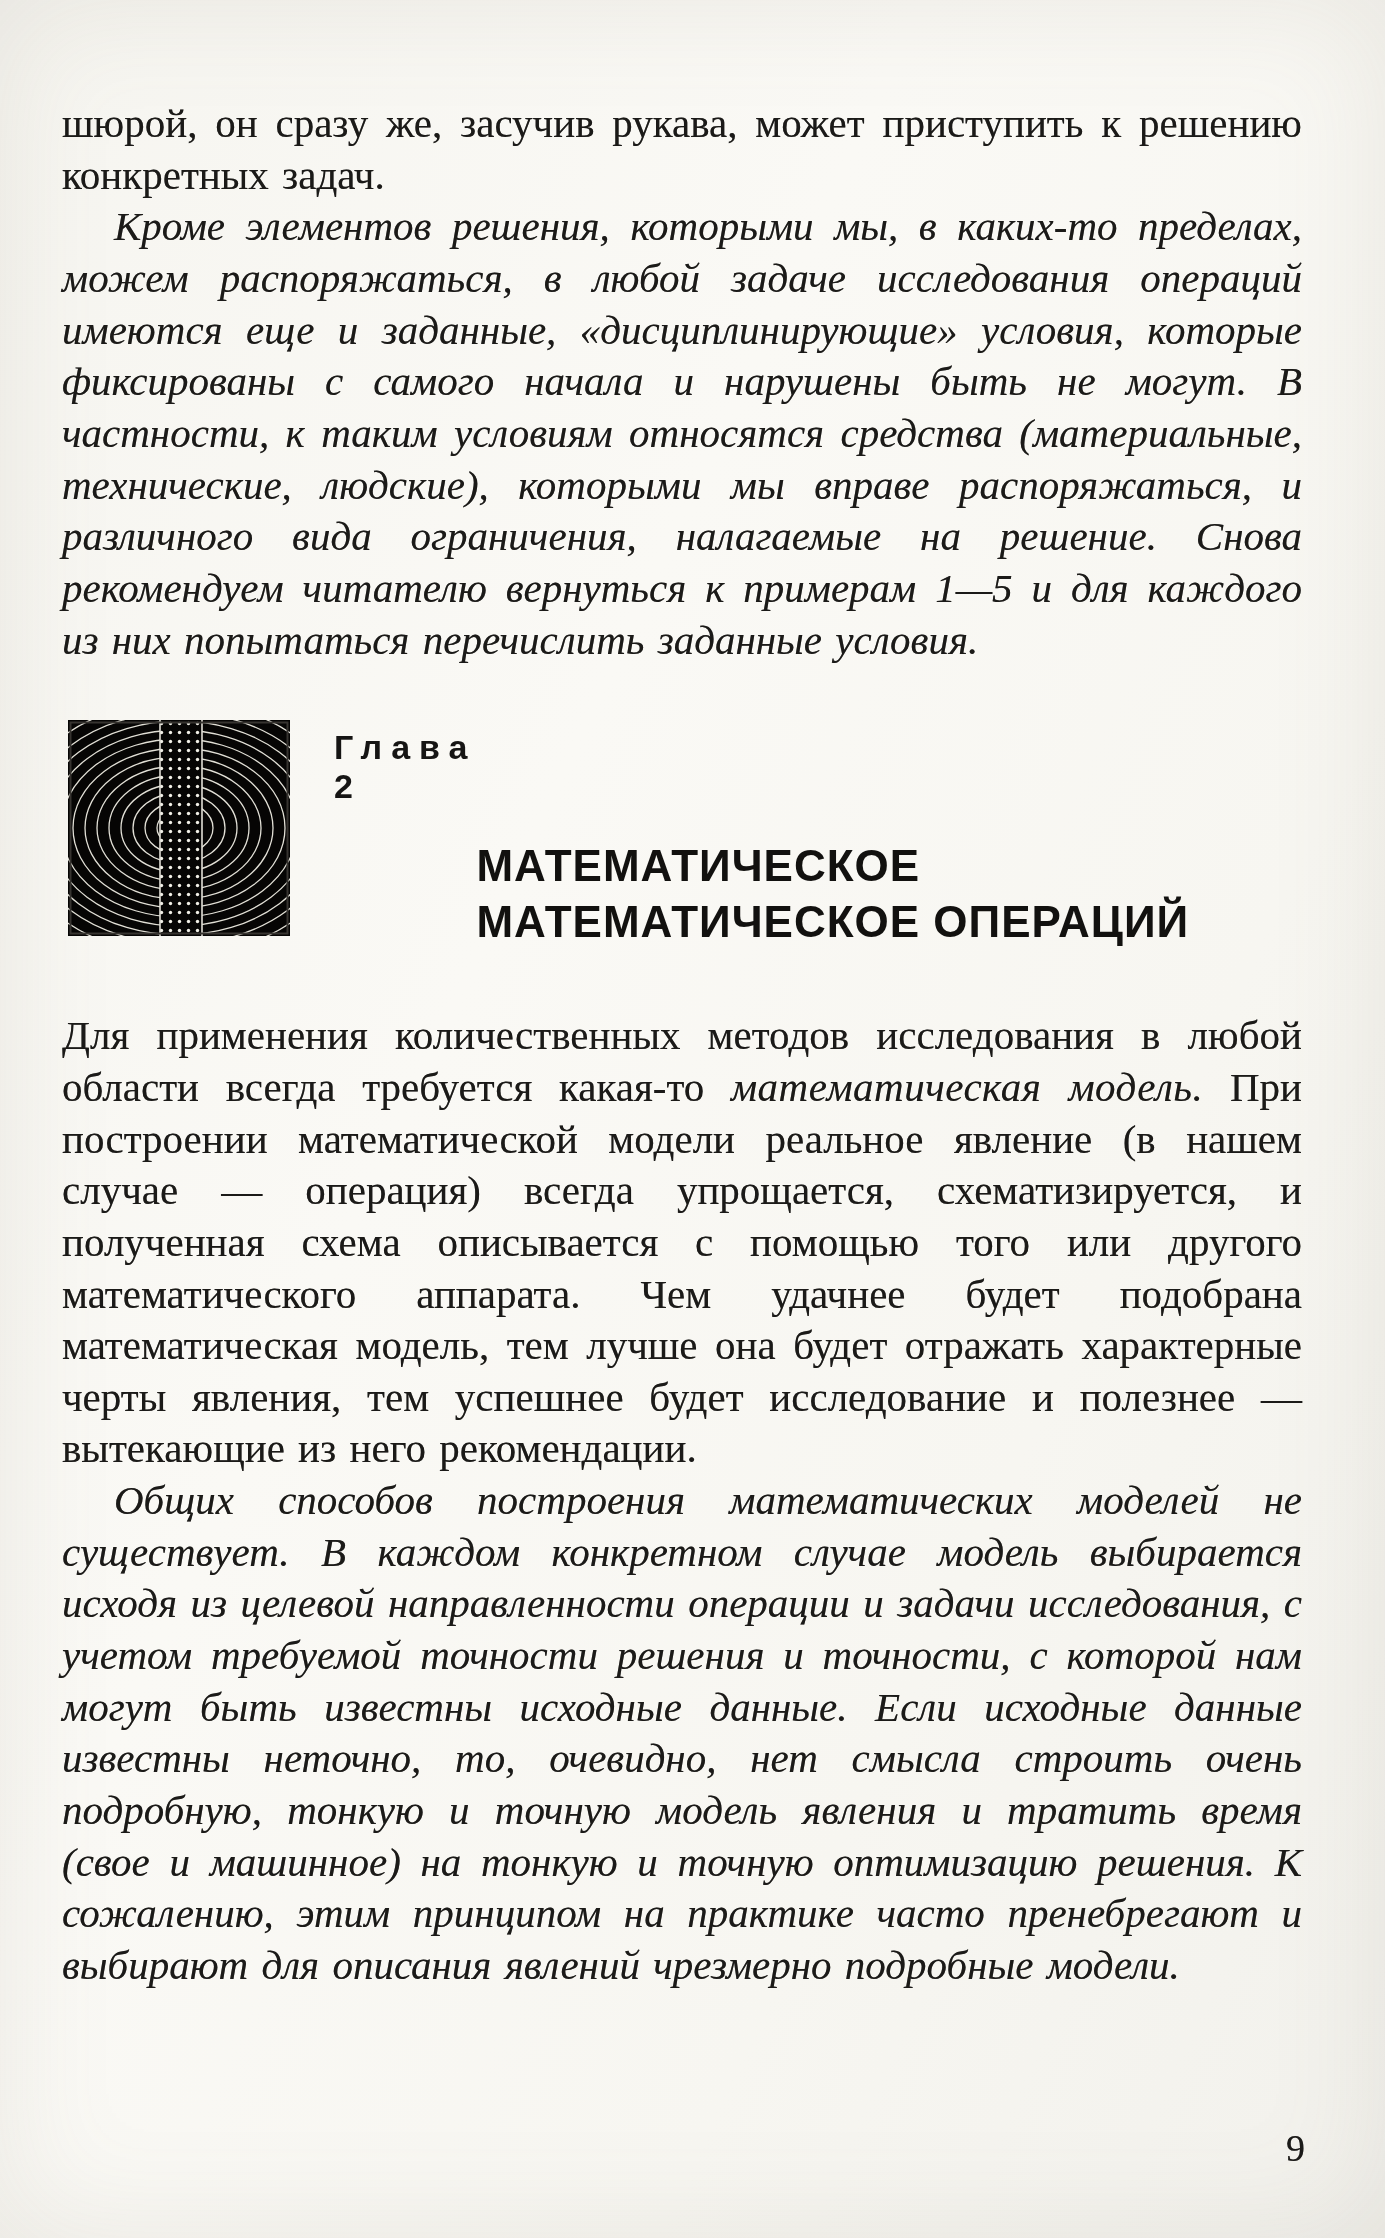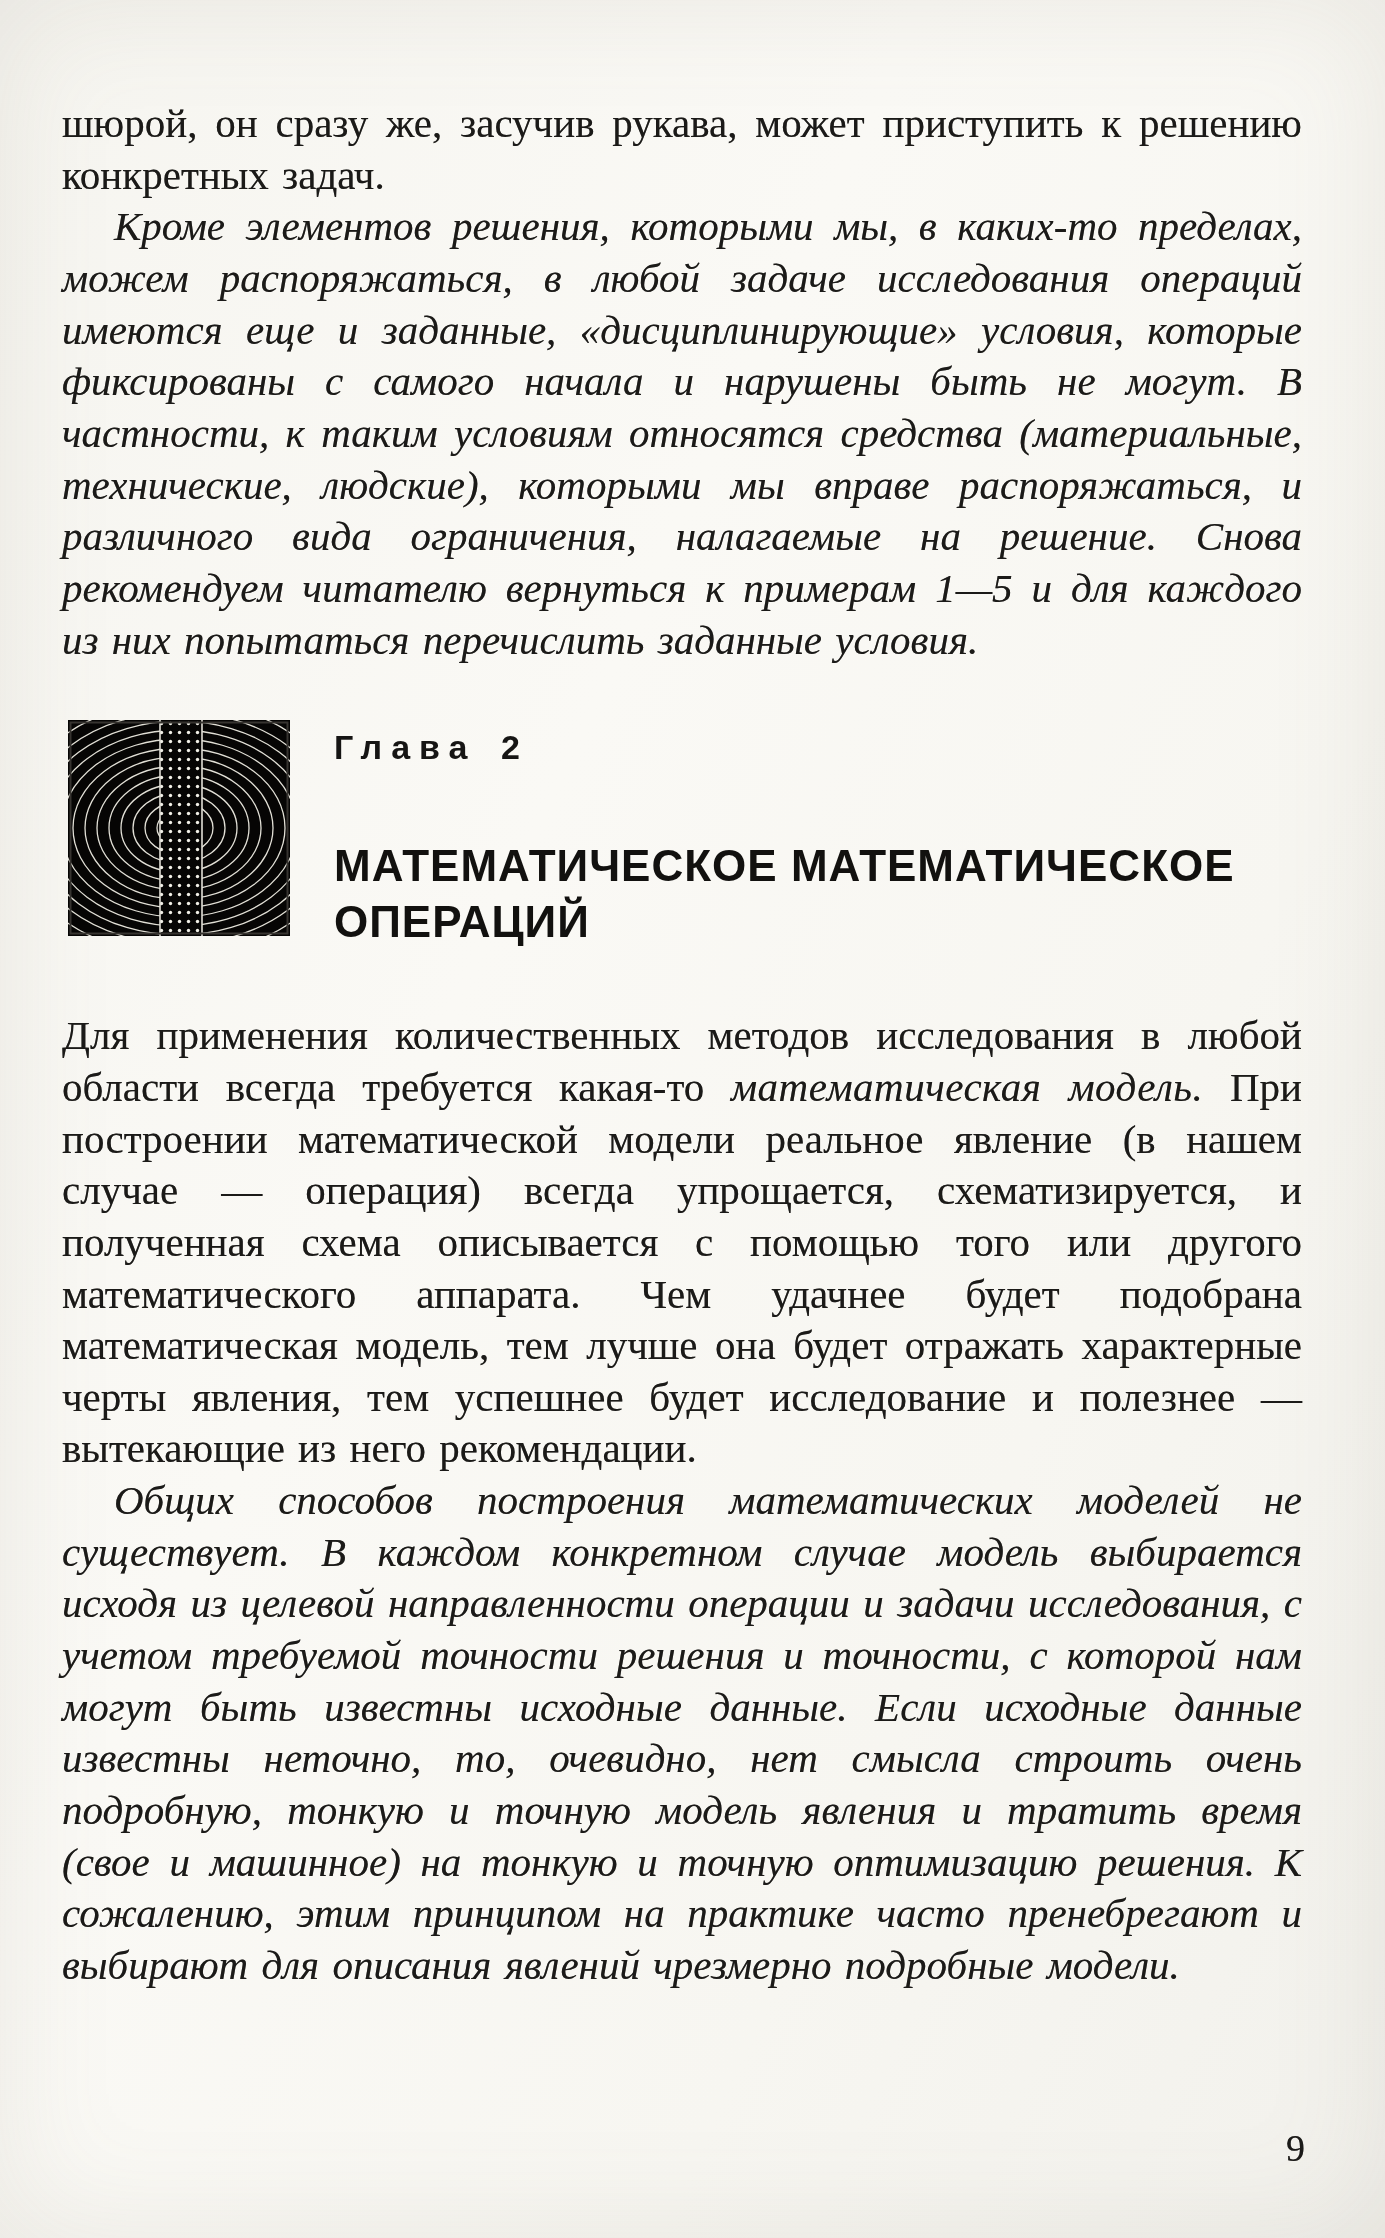--- a/index.html
+++ b/index.html
@@ -44,21 +44,20 @@
     align-items: flex-start;
   }
   .ornament {
     flex: 0 0 auto;
     width: 222px;
     height: 216px;
     filter: contrast(1.05);
   }
   .chapter-text {
     display: flex;
-    flex-direction: column;
     min-height: 222px;
     padding-top: 8px;
     font-family: "Liberation Sans", sans-serif;
   }
   .chapter-label {
     margin: 0;
     font-size: 34px;
     font-weight: 700;
     letter-spacing: 9px;
     word-spacing: 6px;

